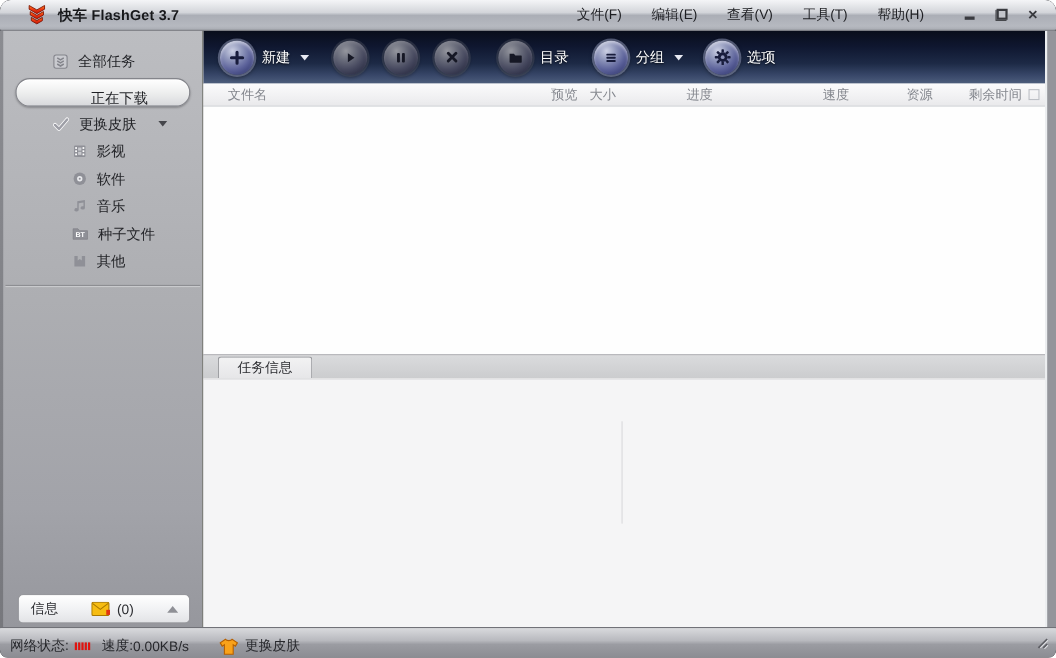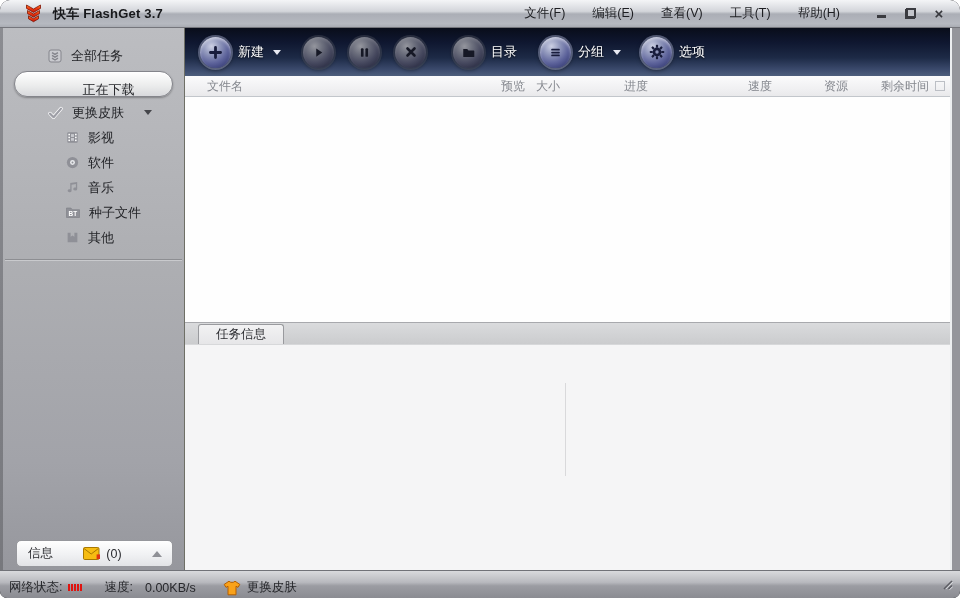--- a/index.html
+++ b/index.html
@@ -128,21 +128,21 @@
   
   .statusbar {
     height:28px; display:flex; align-items:center; padding:6px 12px 0 9px;
     background:linear-gradient(180deg,#d9dadd 0%,#b8b9be 42%,#9b9ca2 55%,#8b8c92 100%);
     border-top:1px solid #717278;
     border-radius:0 0 7px 7px;
     font-size:12.5px; color:#27282c; position:relative;
   }
   .net-bars { display:flex; align-items:flex-end; gap:1px; margin:0 10px 0 6px; }
   .net-bars i { display:block; width:2px; height:7px; background:#e01410; }
-  .speed-text { color:#27282c;margin-left:12px; }
+  .speed-text { color:#27282c; }
   .skin-btn { display:flex; align-items:center; gap:6px; margin-left:27px; cursor:pointer; }
   .resize-grip { position:absolute; right:7px; bottom:5px; cursor:nwse-resize; }
 </style>
 </head>
 <body>
 
 <div class="window">
 
   <div class="titlebar">
     <span class="app-logo">

